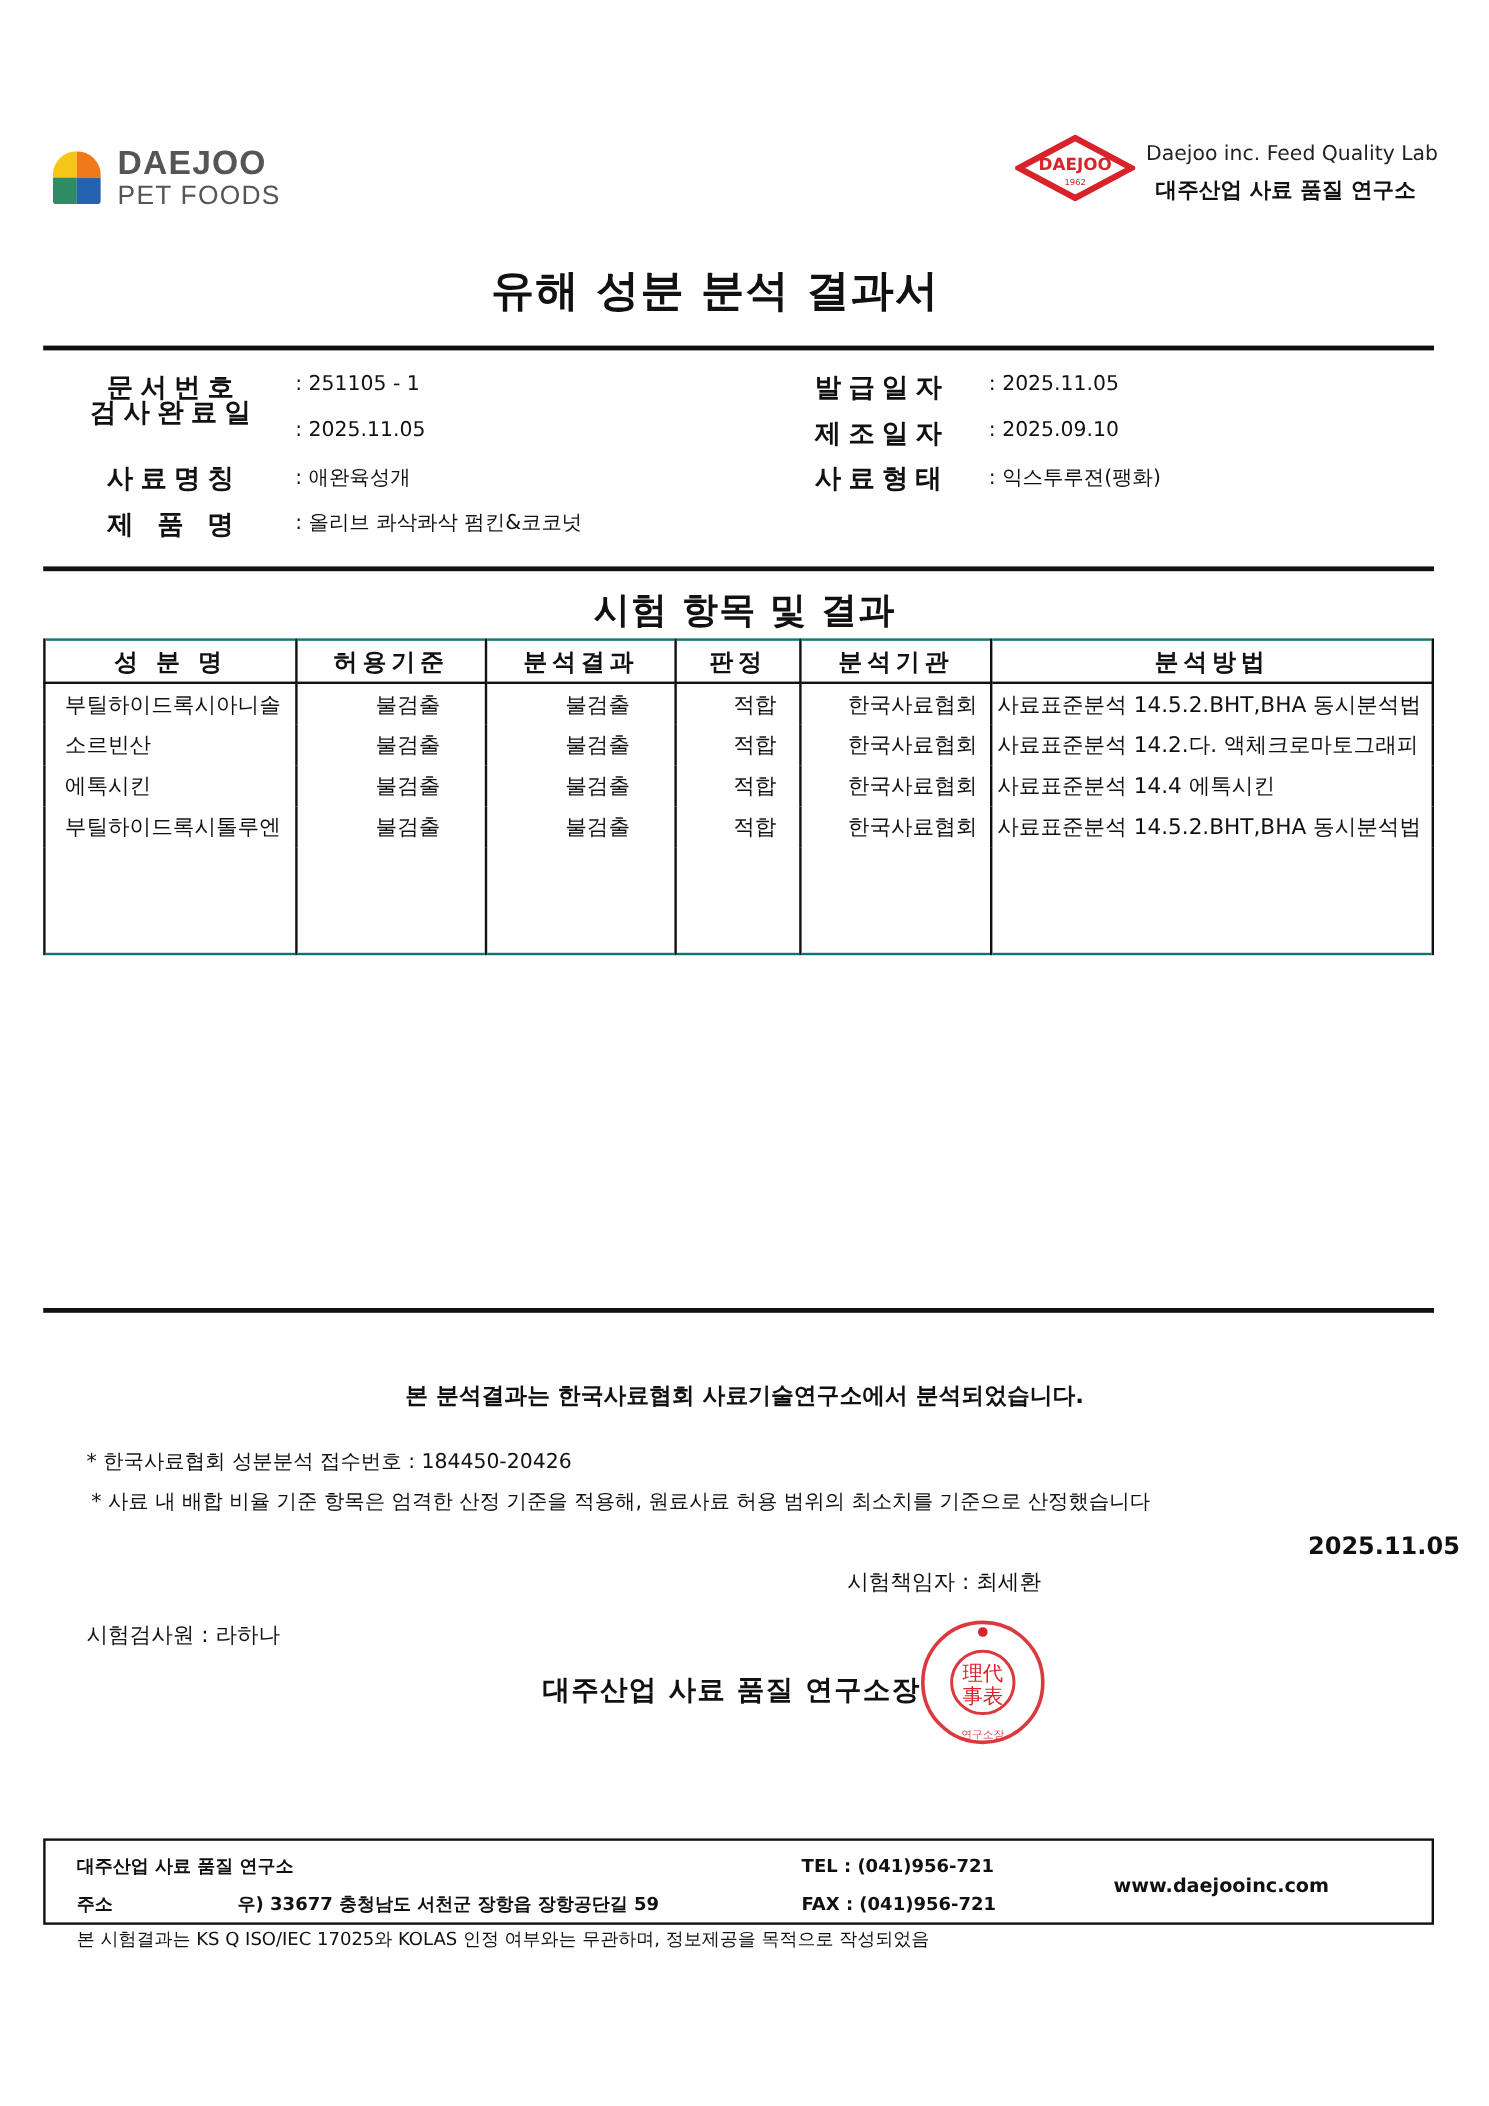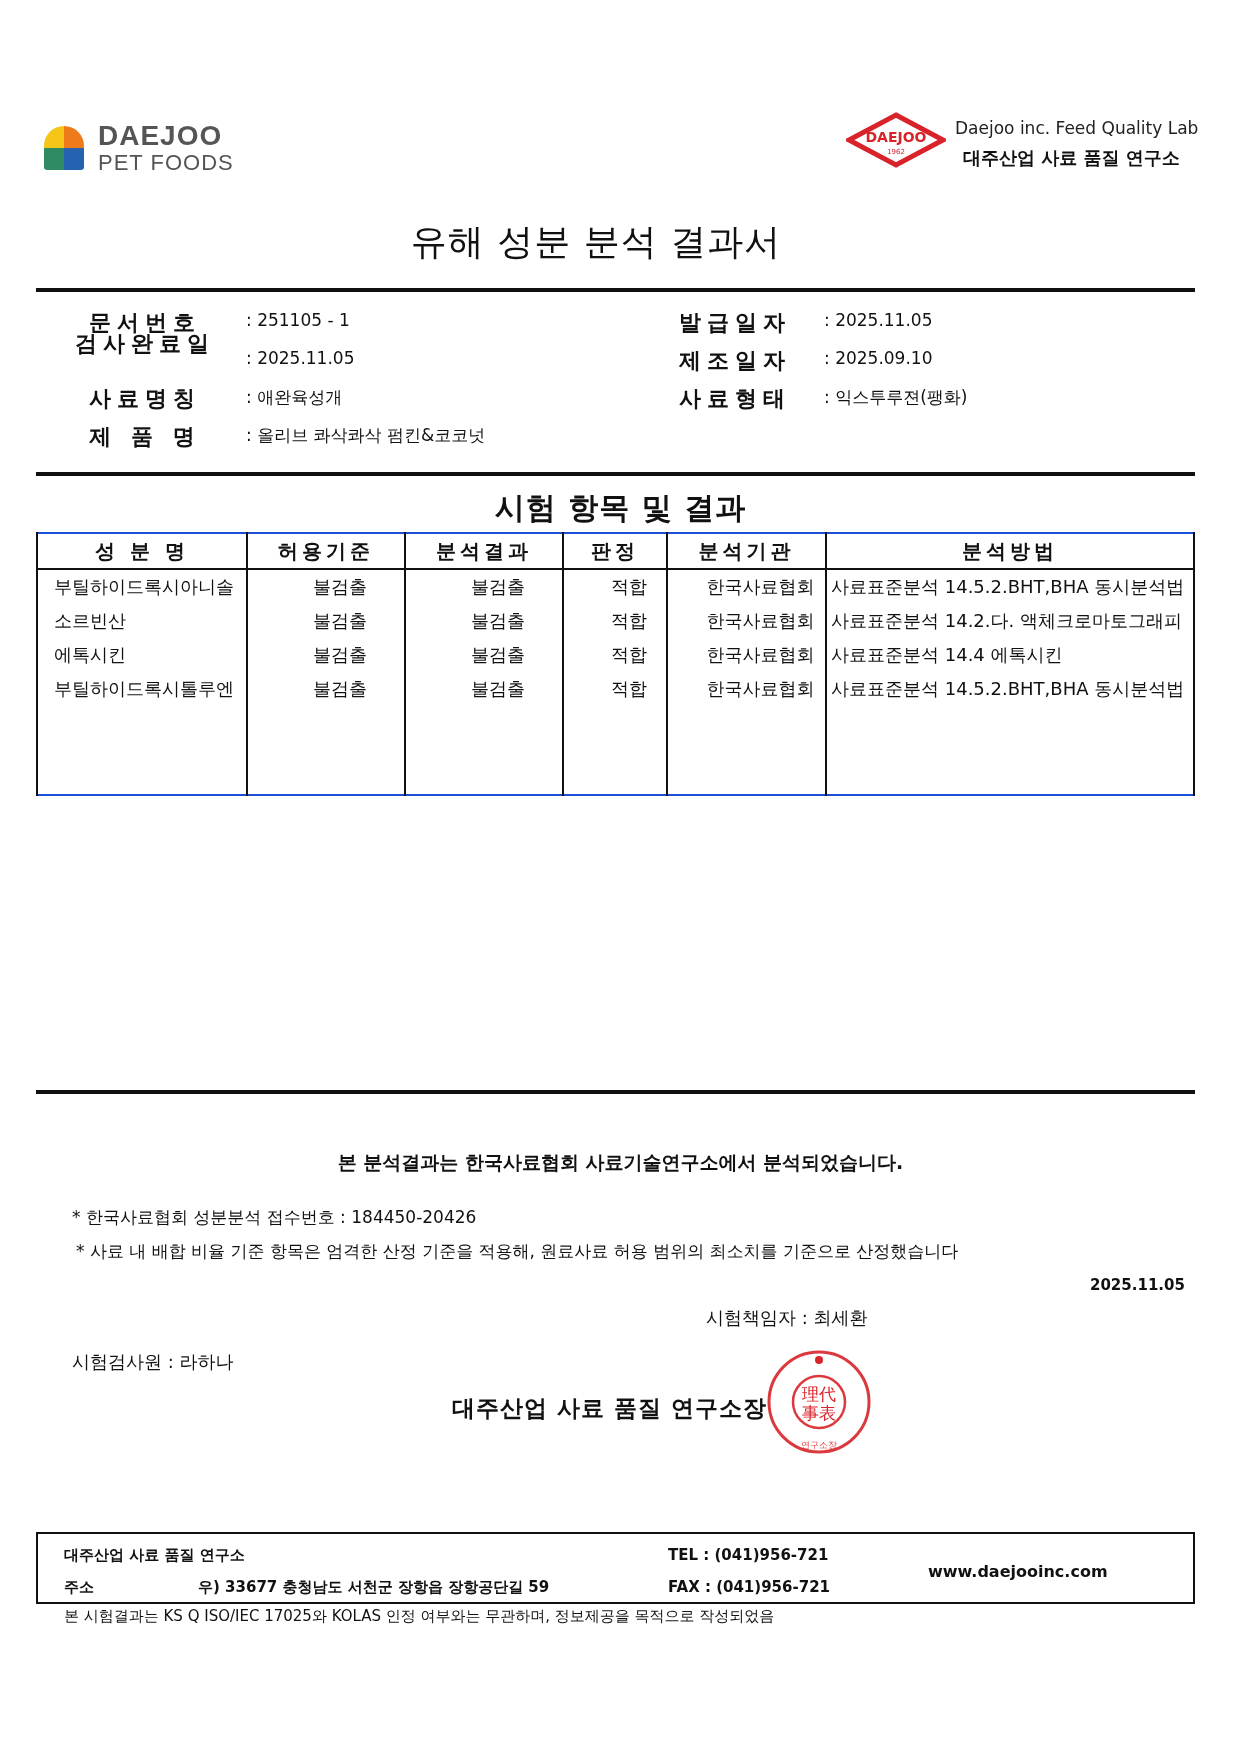--- a/index.html
+++ b/index.html
@@ -17,42 +17,42 @@
   .logo-mark .q3 { left: 0; bottom: 0; background: #2e8b64; }
   .logo-mark .q4 { right: 0; bottom: 0; background: #2563b0; }
   .logo-text1 { left: 98px; top: 120px; font-size: 28px; font-weight: bold; color: #555; letter-spacing: 1px; font-family: "Liberation Sans", sans-serif; }
   .logo-text2 { left: 98px; top: 150px; font-size: 22px; color: #555; letter-spacing: 1px; font-family: "Liberation Sans", sans-serif; }
 
   
   .lab-diamond { left: 846px; top: 112px; width: 100px; height: 56px; }
   .lab-en { left: 955px; top: 118px; font-size: 17px; color: #222; font-family: "DejaVu Sans", sans-serif; }
   .lab-ko { left: 963px; top: 146px; font-size: 18px; font-weight: bold; color: #111; }
 
-  .doc-title { left: 0; width: 1192px; top: 218px; text-align: center; font-size: 36px; font-weight: normal; letter-spacing: 1px; }
+  .doc-title { left: 0; width: 1192px; top: 218px; text-align: center; font-size: 36px; font-weight: bold; letter-spacing: 1px; }
 
   .hr-thick { left: 36px; width: 1159px; height: 4px; background: #111; }
 
   .meta-label { font-size: 22px; font-weight: bold; text-align: center; width: 170px; letter-spacing: 6px; }
   .meta-value { font-size: 17px; }
 
   .section-title { left: 0; width: 1241px; top: 488px; text-align: center; font-size: 30px; font-weight: bold; letter-spacing: 1px; }
 
   table.results { position: absolute; left: 36px; top: 532px; width: 1159px; border-collapse: collapse; }
   table.results th, table.results td { border-left: 2px solid #111; border-right: 2px solid #111; font-size: 18px; padding: 0; }
-  table.results { border: 2px solid #1d4ed8; }
+  table.results { border: 2px solid #0f766e; }
   table.results th { border-bottom: 2px solid #111; height: 34px; font-weight: bold; letter-spacing: 4px; font-size: 20px; text-align: center; }
   table.results td { height: 34px; text-align: center; vertical-align: middle; padding-left: 28px; }
   table.results td.name { text-align: left; padding-left: 16px; }
   table.results td.cat { text-align: left; padding-left: 4px; font-weight: bold; }
   table.results td.method { text-align: left; padding-left: 4px; white-space: nowrap; }
   table.results tr.spacer td { height: 88px; }
 
   .statement { left: 0; width: 1241px; top: 1150px; text-align: center; font-size: 19px; font-weight: bold; }
   .note { font-size: 17px; }
-  .date-right { left: 1090px; top: 1276px; font-size: 15px; font-weight: bold; }
+  .date-right { left: 1090px; top: 1276px; font-size: 20px; font-weight: bold; }
   .sign { font-size: 18px; }
   .director { left: 452px; top: 1393px; font-size: 23px; font-weight: bold; letter-spacing: 1px; }
   .seal { left: 765px; top: 1348px; width: 108px; height: 108px; }
 
   .footer-box { left: 36px; top: 1532px; width: 1155px; height: 68px; border: 2px solid #111; }
   .fb { font-size: 15px; font-weight: bold; }
   .disclaimer { left: 64px; top: 1607px; font-size: 15px; }
 </style>
 </head>
 <body>

